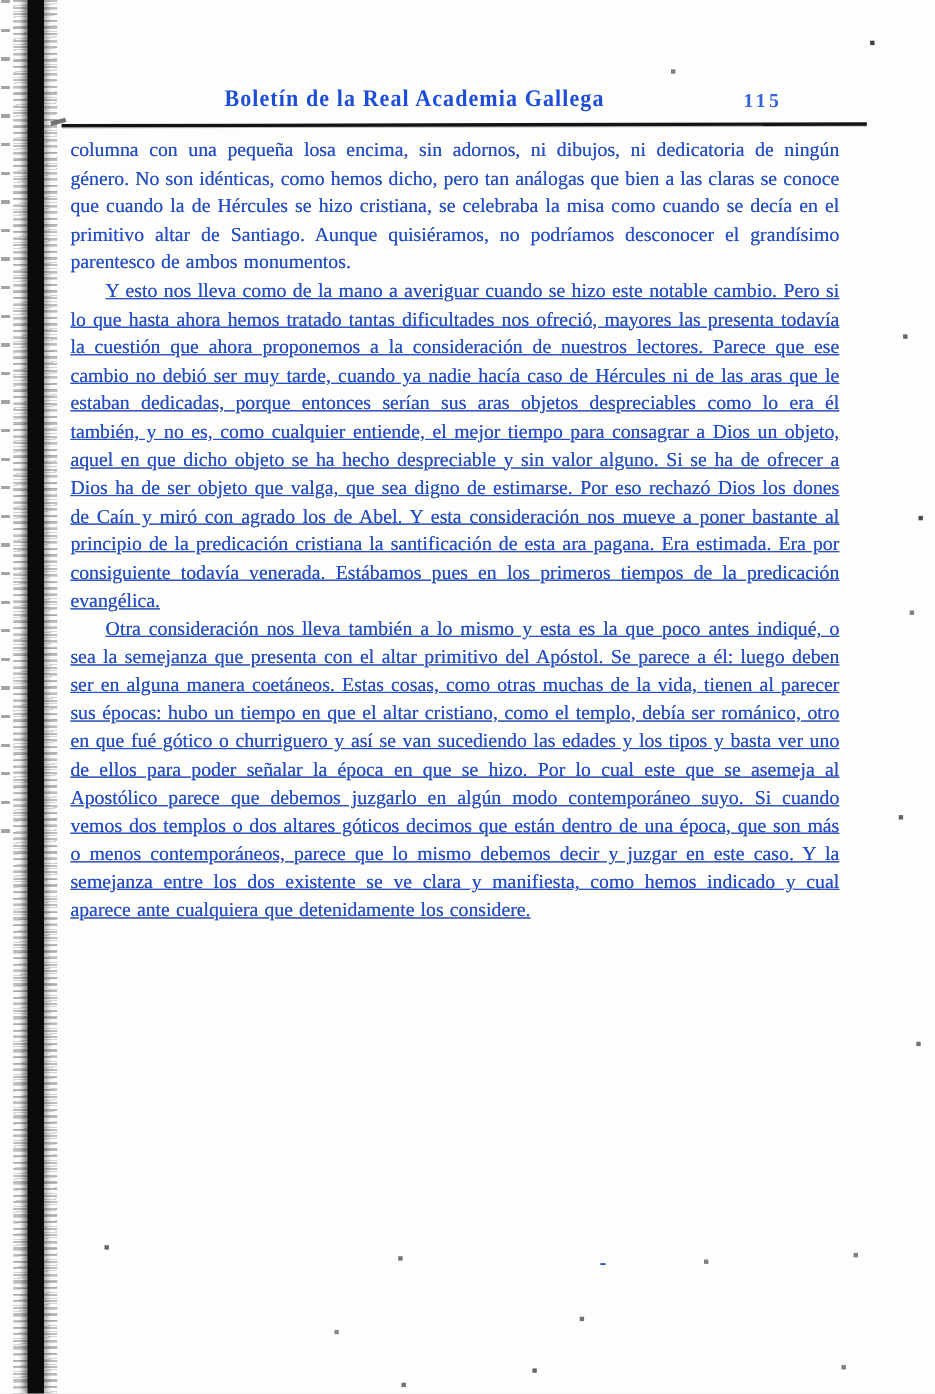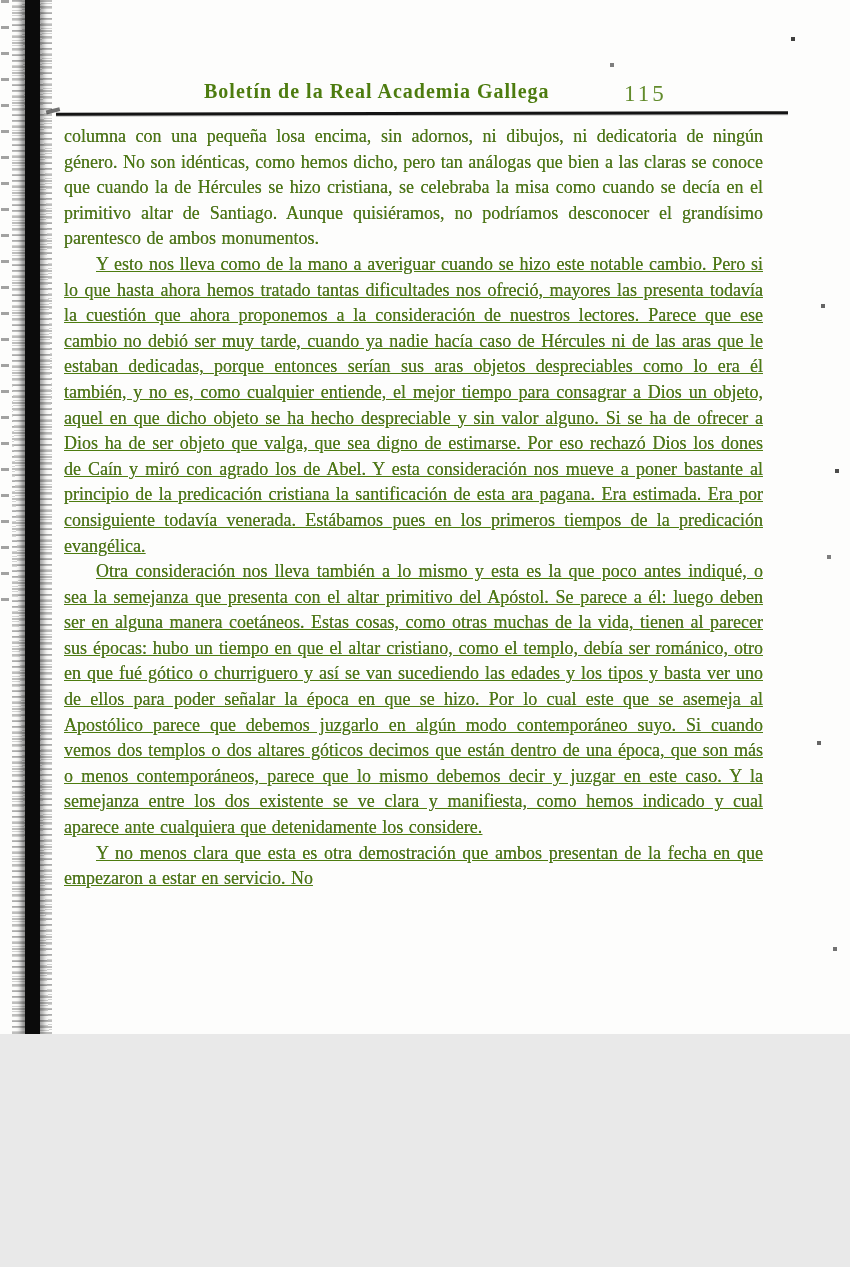--- a/index.html
+++ b/index.html
@@ -3,26 +3,26 @@
 <meta charset="utf-8">
 <style>
   html, body {
     margin: 0;
     padding: 0;
     background: #e9e9e9;
   }
   .page {
     position: relative;
     width: 850px;
-    height: 1034px;
+    height: 1267px;
     margin: 0 auto;
     background: #fdfdfc;
     overflow: hidden;
     font-family: "Liberation Serif", "DejaVu Serif", serif;
-    color: #4d7c0f;
+    color: #1d4ed8;
   }
 
   
   .binding {
     position: absolute;
     left: 25px;
     top: 0;
     width: 15px;
     height: 100%;
     background: #0b0b0b;
@@ -55,24 +55,24 @@
     left: 204px;
     top: 79px;
     font-size: 20px;
     font-weight: 700;
     letter-spacing: 1px;
     transform: scaleY(1.08);
     white-space: nowrap;
   }
   .page-number {
     position: absolute;
-    left: 624px;
+    left: 676px;
     top: 81px;
-    font-size: 23px;
-    font-weight: 400;
+    font-size: 18px;
+    font-weight: 700;
     letter-spacing: 3px;
     opacity: 0.88;
   }
   .header-rule {
     position: absolute;
     left: 56px;
     top: 112px;
     width: 732px;
     height: 3px;
     background: #141414;
@@ -154,19 +154,18 @@
   <div class="edge-ticks"></div>
 
   <div class="header-title">Boletín de la Real Academia Gallega</div>
   <div class="page-number">115</div>
   <div class="header-rule"></div>
 
   <div class="text-block">
     <p class="para">columna con una pequeña losa encima, sin adornos, ni dibujos, ni dedicatoria de ningún género. No son idénticas, como hemos dicho, pero tan análogas que bien a las claras se conoce que cuando la de Hércules se hizo cristiana, se celebraba la misa como cuando se decía en el primitivo altar de Santiago. Aunque quisiéramos, no podríamos desconocer el grandísimo parentesco de ambos monumentos.</p>
     <p class="para indent">Y esto nos lleva como de la mano a averiguar cuando se hizo este notable cambio. Pero si lo que hasta ahora hemos tratado tantas dificultades nos ofreció, mayores las presenta todavía la cuestión que ahora proponemos a la consideración de nuestros lectores. Parece que ese cambio no debió ser muy tarde, cuando ya nadie hacía caso de Hércules ni de las aras que le estaban dedicadas, porque entonces serían sus aras objetos despreciables como lo era él también, y no es, como cualquier entiende, el mejor tiempo para consagrar a Dios un objeto, aquel en que dicho objeto se ha hecho despreciable y sin valor alguno. Si se ha de ofrecer a Dios ha de ser objeto que valga, que sea digno de estimarse. Por eso rechazó Dios los dones de Caín y miró con agrado los de Abel. Y esta consideración nos mueve a poner bastante al principio de la predicación cristiana la santificación de esta ara pagana. Era estimada. Era por consiguiente todavía venerada. Estábamos pues en los primeros tiempos de la predicación evangélica.</p>
     <p class="para indent">Otra consideración nos lleva también a lo mismo y esta es la que poco antes indiqué, o sea la semejanza que presenta con el altar primitivo del Apóstol. Se parece a él: luego deben ser en alguna manera coetáneos. Estas cosas, como otras muchas de la vida, tienen al parecer sus épocas: hubo un tiempo en que el altar cristiano, como el templo, debía ser románico, otro en que fué gótico o churriguero y así se van sucediendo las edades y los tipos y basta ver uno de ellos para poder señalar la época en que se hizo. Por lo cual este que se asemeja al Apostólico parece que debemos juzgarlo en algún modo contemporáneo suyo. Si cuando vemos dos templos o dos altares góticos decimos que están dentro de una época, que son más o menos contemporáneos, parece que lo mismo debemos decir y juzgar en este caso. Y la semejanza entre los dos existente se ve clara y manifiesta, como hemos indicado y cual aparece ante cualquiera que detenidamente los considere.</p>
-    <p class="para indent">Y no menos clara que esta es otra demostración que ambos presentan de la fecha en que empezaron a estar en servicio. No</p>
   </div>
 
   <div class="stray-dash">-</div>
   <div class="speckles"></div>
 
 </div>
 
 </body></html>

